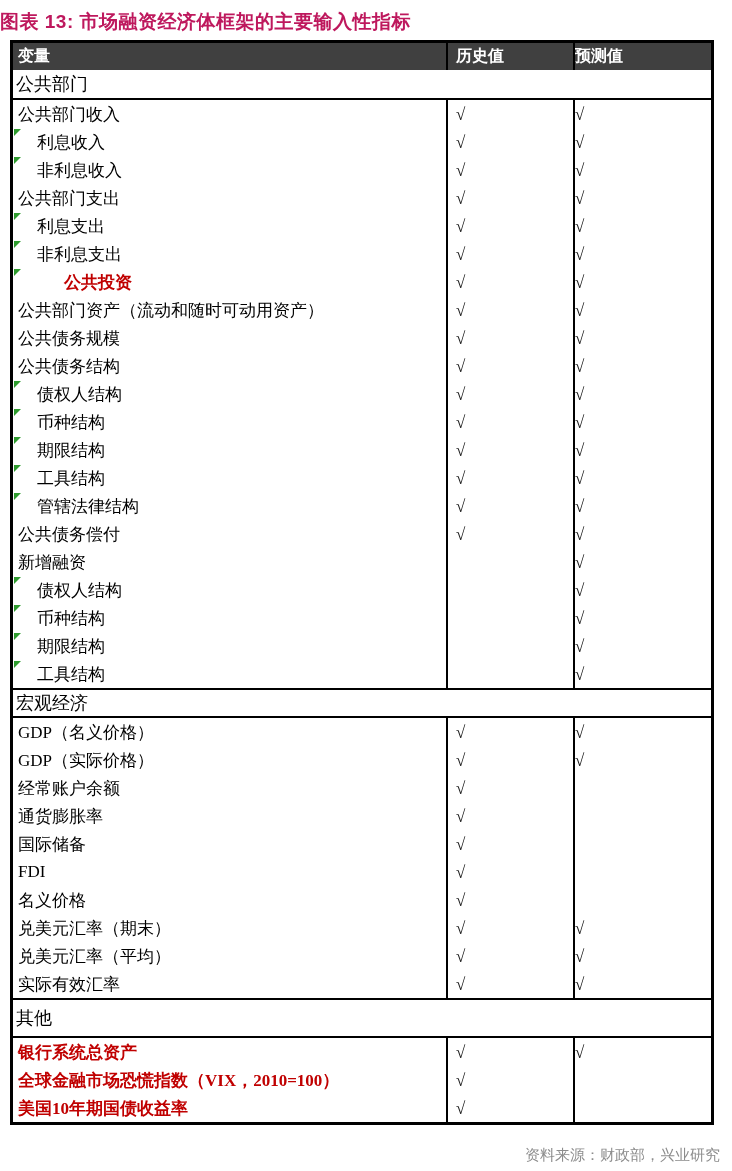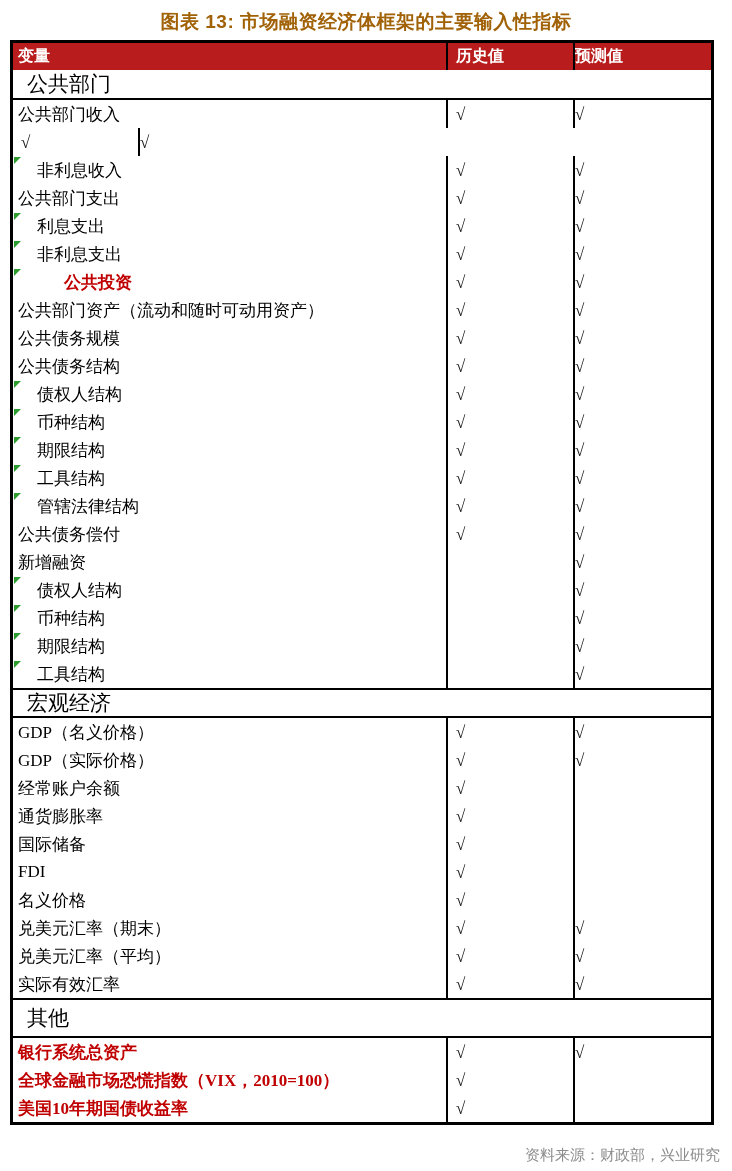--- a/index.html
+++ b/index.html
@@ -2,40 +2,40 @@
 <html><head>
 <meta charset="utf-8">
 <style>
   html,body{margin:0;padding:0;}
   body{
     width:732px;height:1171px;background:#ffffff;position:relative;
     font-family:"Liberation Serif", serif;
     -webkit-font-smoothing:antialiased;
   }
   .title{
-    position:absolute;top:9px;left:0;width:732px;text-align:center;
+    position:absolute;top:9px;left:0;width:732px;
     font-family:"Liberation Sans", sans-serif;font-weight:bold;
-    font-size:19px;color:#a16207;letter-spacing:0.5px;
+    font-size:19px;color:#be185d;letter-spacing:0.5px;
   }
   .table{
     position:absolute;left:10px;top:40px;width:704px;
     border:3px solid #000;background:#fff;box-sizing:border-box;
   }
   .header-row{
-    display:flex;height:27px;background:#b91c1c;color:#ffffff;
+    display:flex;height:27px;background:#404040;color:#ffffff;
     font-weight:bold;font-size:16px;align-items:center;
   }
   .cell{box-sizing:border-box;display:flex;align-items:center;overflow:hidden;}
   .c1{flex:0 0 435px;border-right:2px solid #000;padding-left:5px;position:relative;}
   .c2{flex:0 0 127px;border-right:2px solid #000;padding-left:8px;}
   .c3{flex:1 1 auto;}
   .header-row .cell{height:100%;}
   .section-row{
     height:30px;border-top:2px solid #000;border-bottom:2px solid #000;
-    display:flex;align-items:center;padding-left:14px;font-size:21px;color:#000;
+    display:flex;align-items:center;padding-left:3px;font-size:18px;color:#000;
     box-sizing:border-box;
   }
   .section-row.first{border-top:none;}
   .section-row.compact{height:40px;}
   .data-row{display:flex;height:28px;font-size:17px;color:#000;}
   .lbl{white-space:nowrap;}
   .ind1{padding-left:19px;}
   .ind2{padding-left:46px;}
   .red .lbl{color:#c00000;font-weight:bold;text-align:right;}
   .check{font-size:17px;color:#1a1a1a;line-height:1;}
@@ -66,20 +66,24 @@
           <div class="lbl">公共部门收入</div>
         </div>
         <div class="cell c2">
           <div class="check">√</div>
         </div>
         <div class="cell c3">
           <div class="check">√</div>
         </div>
       </div>
       <div class="data-row">
+        <div class="cell c1">
+          <div class="marker"></div>
+          <div class="lbl ind1">利息收入</div>
+        </div>
         <div class="cell c2">
           <div class="check">√</div>
         </div>
         <div class="cell c3">
           <div class="check">√</div>
         </div>
       </div>
       <div class="data-row">
         <div class="cell c1">
           <div class="marker"></div>

